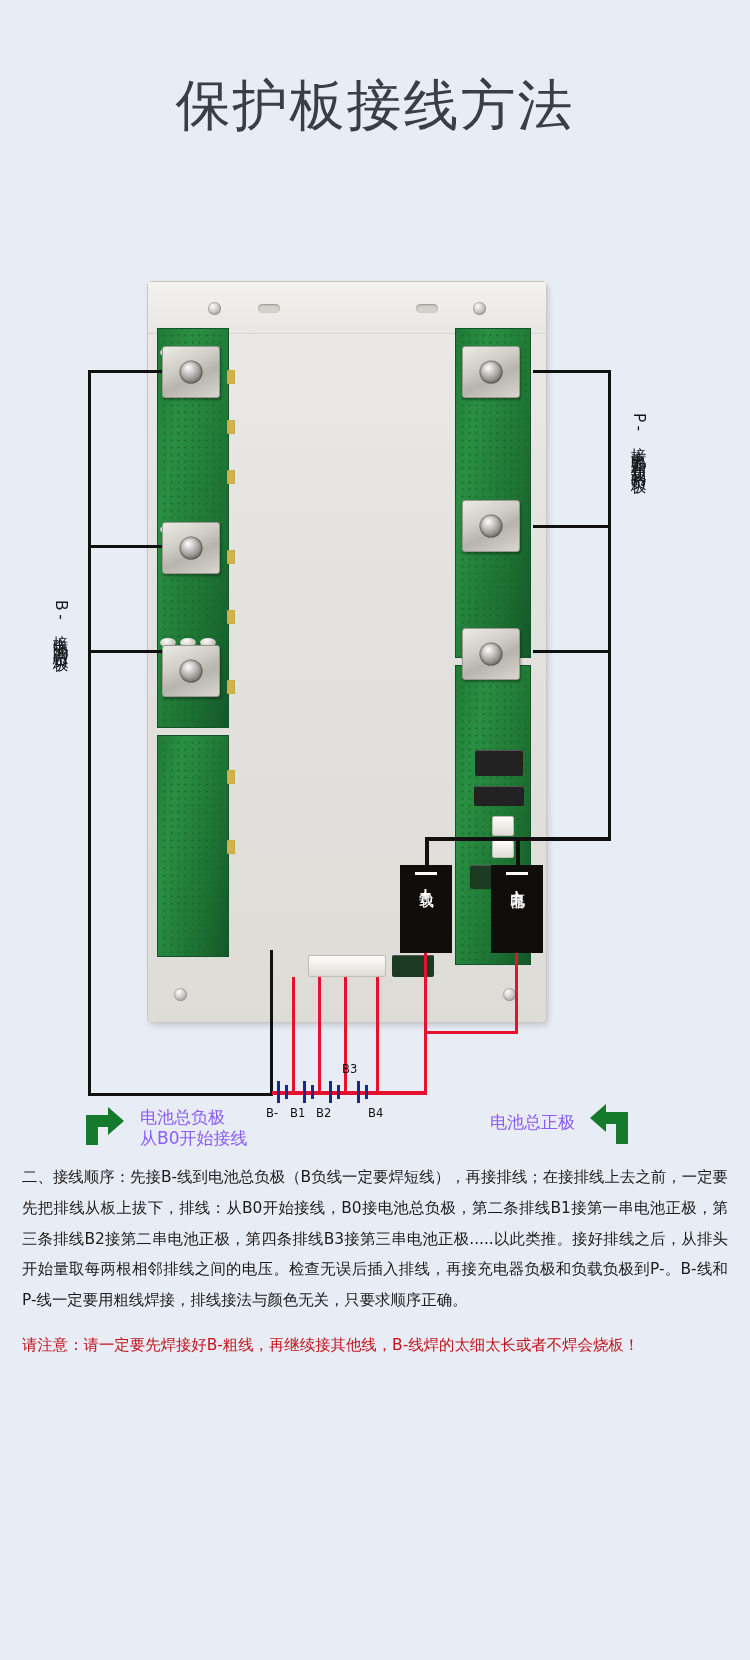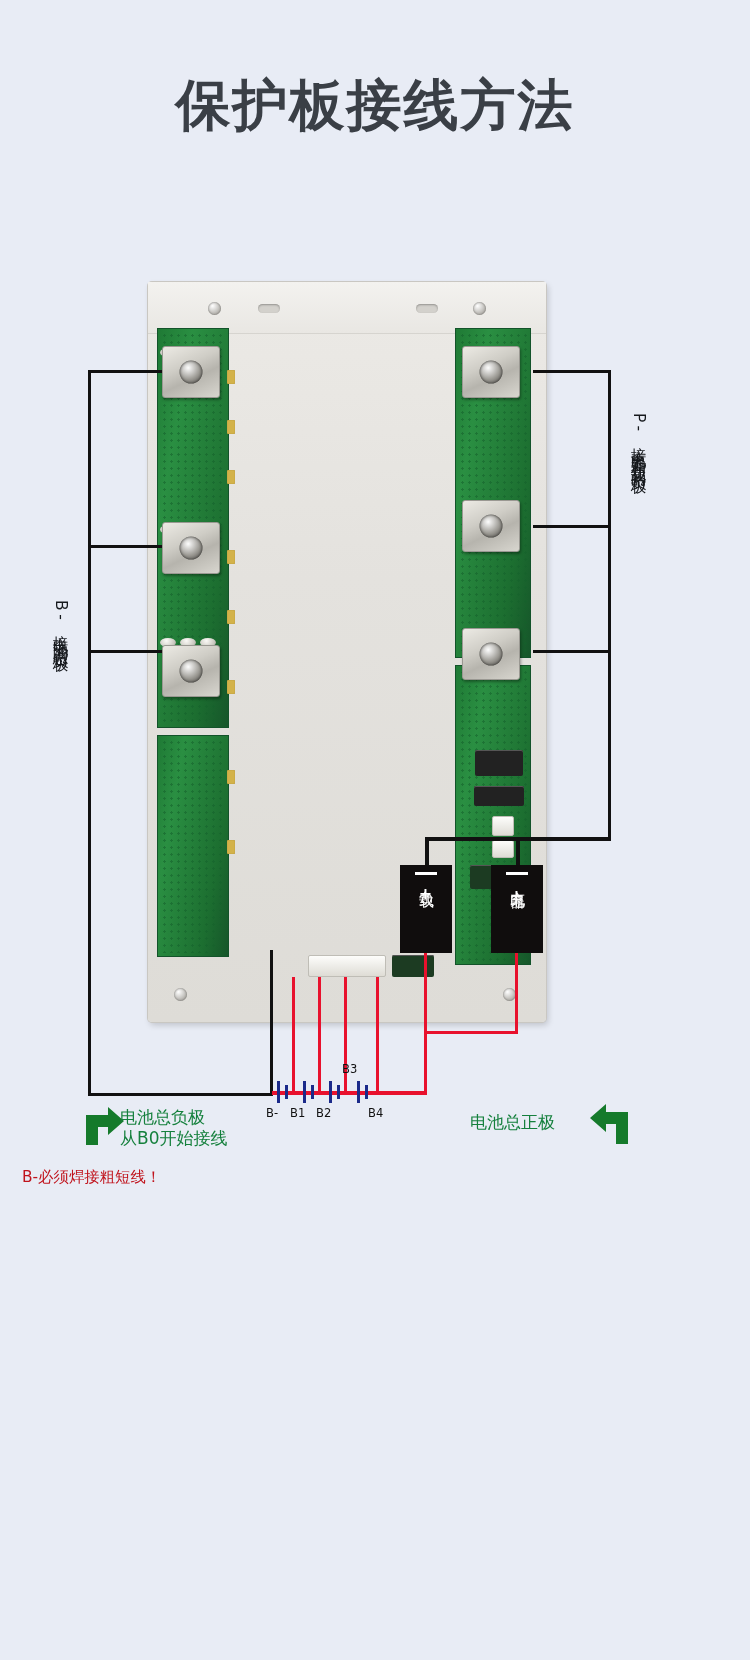--- a/index.html
+++ b/index.html
@@ -7,21 +7,21 @@
     width:750px;height:1660px;
     background:#e8ecf5;
     font-family:"Liberation Sans","DejaVu Sans",sans-serif;
     color:#222;
     position:relative;
     overflow:hidden;
   }
   
   .header{padding-top:78px;text-align:center;}
   .title{
-    font-size:55px;font-weight:bold;letter-spacing:2px;
+    font-size:55px;font-weight:normal;letter-spacing:2px;
     color:#3a3f46;line-height:1.0;
     font-family:"DejaVu Sans","Liberation Sans",sans-serif;
   }
   .subtitle-wrap{margin-top:28px;display:flex;justify-content:center;}
   .subtitle{
     display:inline-block;
     border:1.6px solid #555;border-radius:22px;
     padding:8px 26px 10px;
     font-size:21px;color:#33373d;letter-spacing:1px;
     background:transparent;
@@ -128,22 +128,22 @@
   .cellgroup{position:absolute;}
   .cellbar{position:absolute;background:#1b2a8a;}
 
   .bterm{
     position:absolute;font-size:11.5px;color:#111;letter-spacing:0;
     font-family:"DejaVu Sans","Liberation Sans",sans-serif;white-space:nowrap;
   }
 
   
   .arrow-caption{
-    position:absolute;font-size:17px;color:#15803d;line-height:1.25;
-    font-family:"DejaVu Sans","Liberation Sans",sans-serif;white-space:nowrap;
+    position:absolute;font-size:17px;color:#8b5cf6;line-height:1.25;
+    font-family:"DejaVu Sans","Liberation Sans",sans-serif;white-space:nowrap;margin-left:20px;
   }
   .garrow{position:absolute;}
 
   
   .textblock{
     position:absolute;left:22px;top:1162px;width:706px;
     font-size:15.4px;line-height:2.0;color:#1b1b1b;
     font-family:"DejaVu Sans","Liberation Sans",sans-serif;
     text-align:justify;
   }
@@ -296,16 +296,17 @@
   </div>
 
   <svg class="garrow" style="left:588px;top:852px;" width="44" height="42" viewBox="0 0 44 42">
     <path d="M40 42 L40 10 L18 10 L18 2 L2 16 L18 30 L18 22 L28 22 L28 42 Z" fill="#157a2b"></path>
   </svg>
   <div class="arrow-caption" style="left:470px;top:862px;">电池总正极</div>
 
 </div>
 
 <div class="textblock">
+  <p>二、接线顺序：先接B-线到电池总负极（B负线一定要焊短线），再接排线；在接排线上去之前，一定要先把排线从板上拔下，排线：从B0开始接线，B0接电池总负极，第二条排线B1接第一串电池正极，第三条排线B2接第二串电池正极，第四条排线B3接第三串电池正极.....以此类推。接好排线之后，从排头开始量取每两根相邻排线之间的电压。检查无误后插入排线，再接充电器负极和负载负极到P-。B-线和P-线一定要用粗线焊接，排线接法与颜色无关，只要求顺序正确。</p>
   <div class="note">
-    <p>B-必须焊接粗短线！</p>
+    <p>请注意：请一定要先焊接好B-粗线，再继续接其他线，B-线焊的太细太长或者不焊会烧板！</p>
   </div>
 </div>
 
 </body></html>

